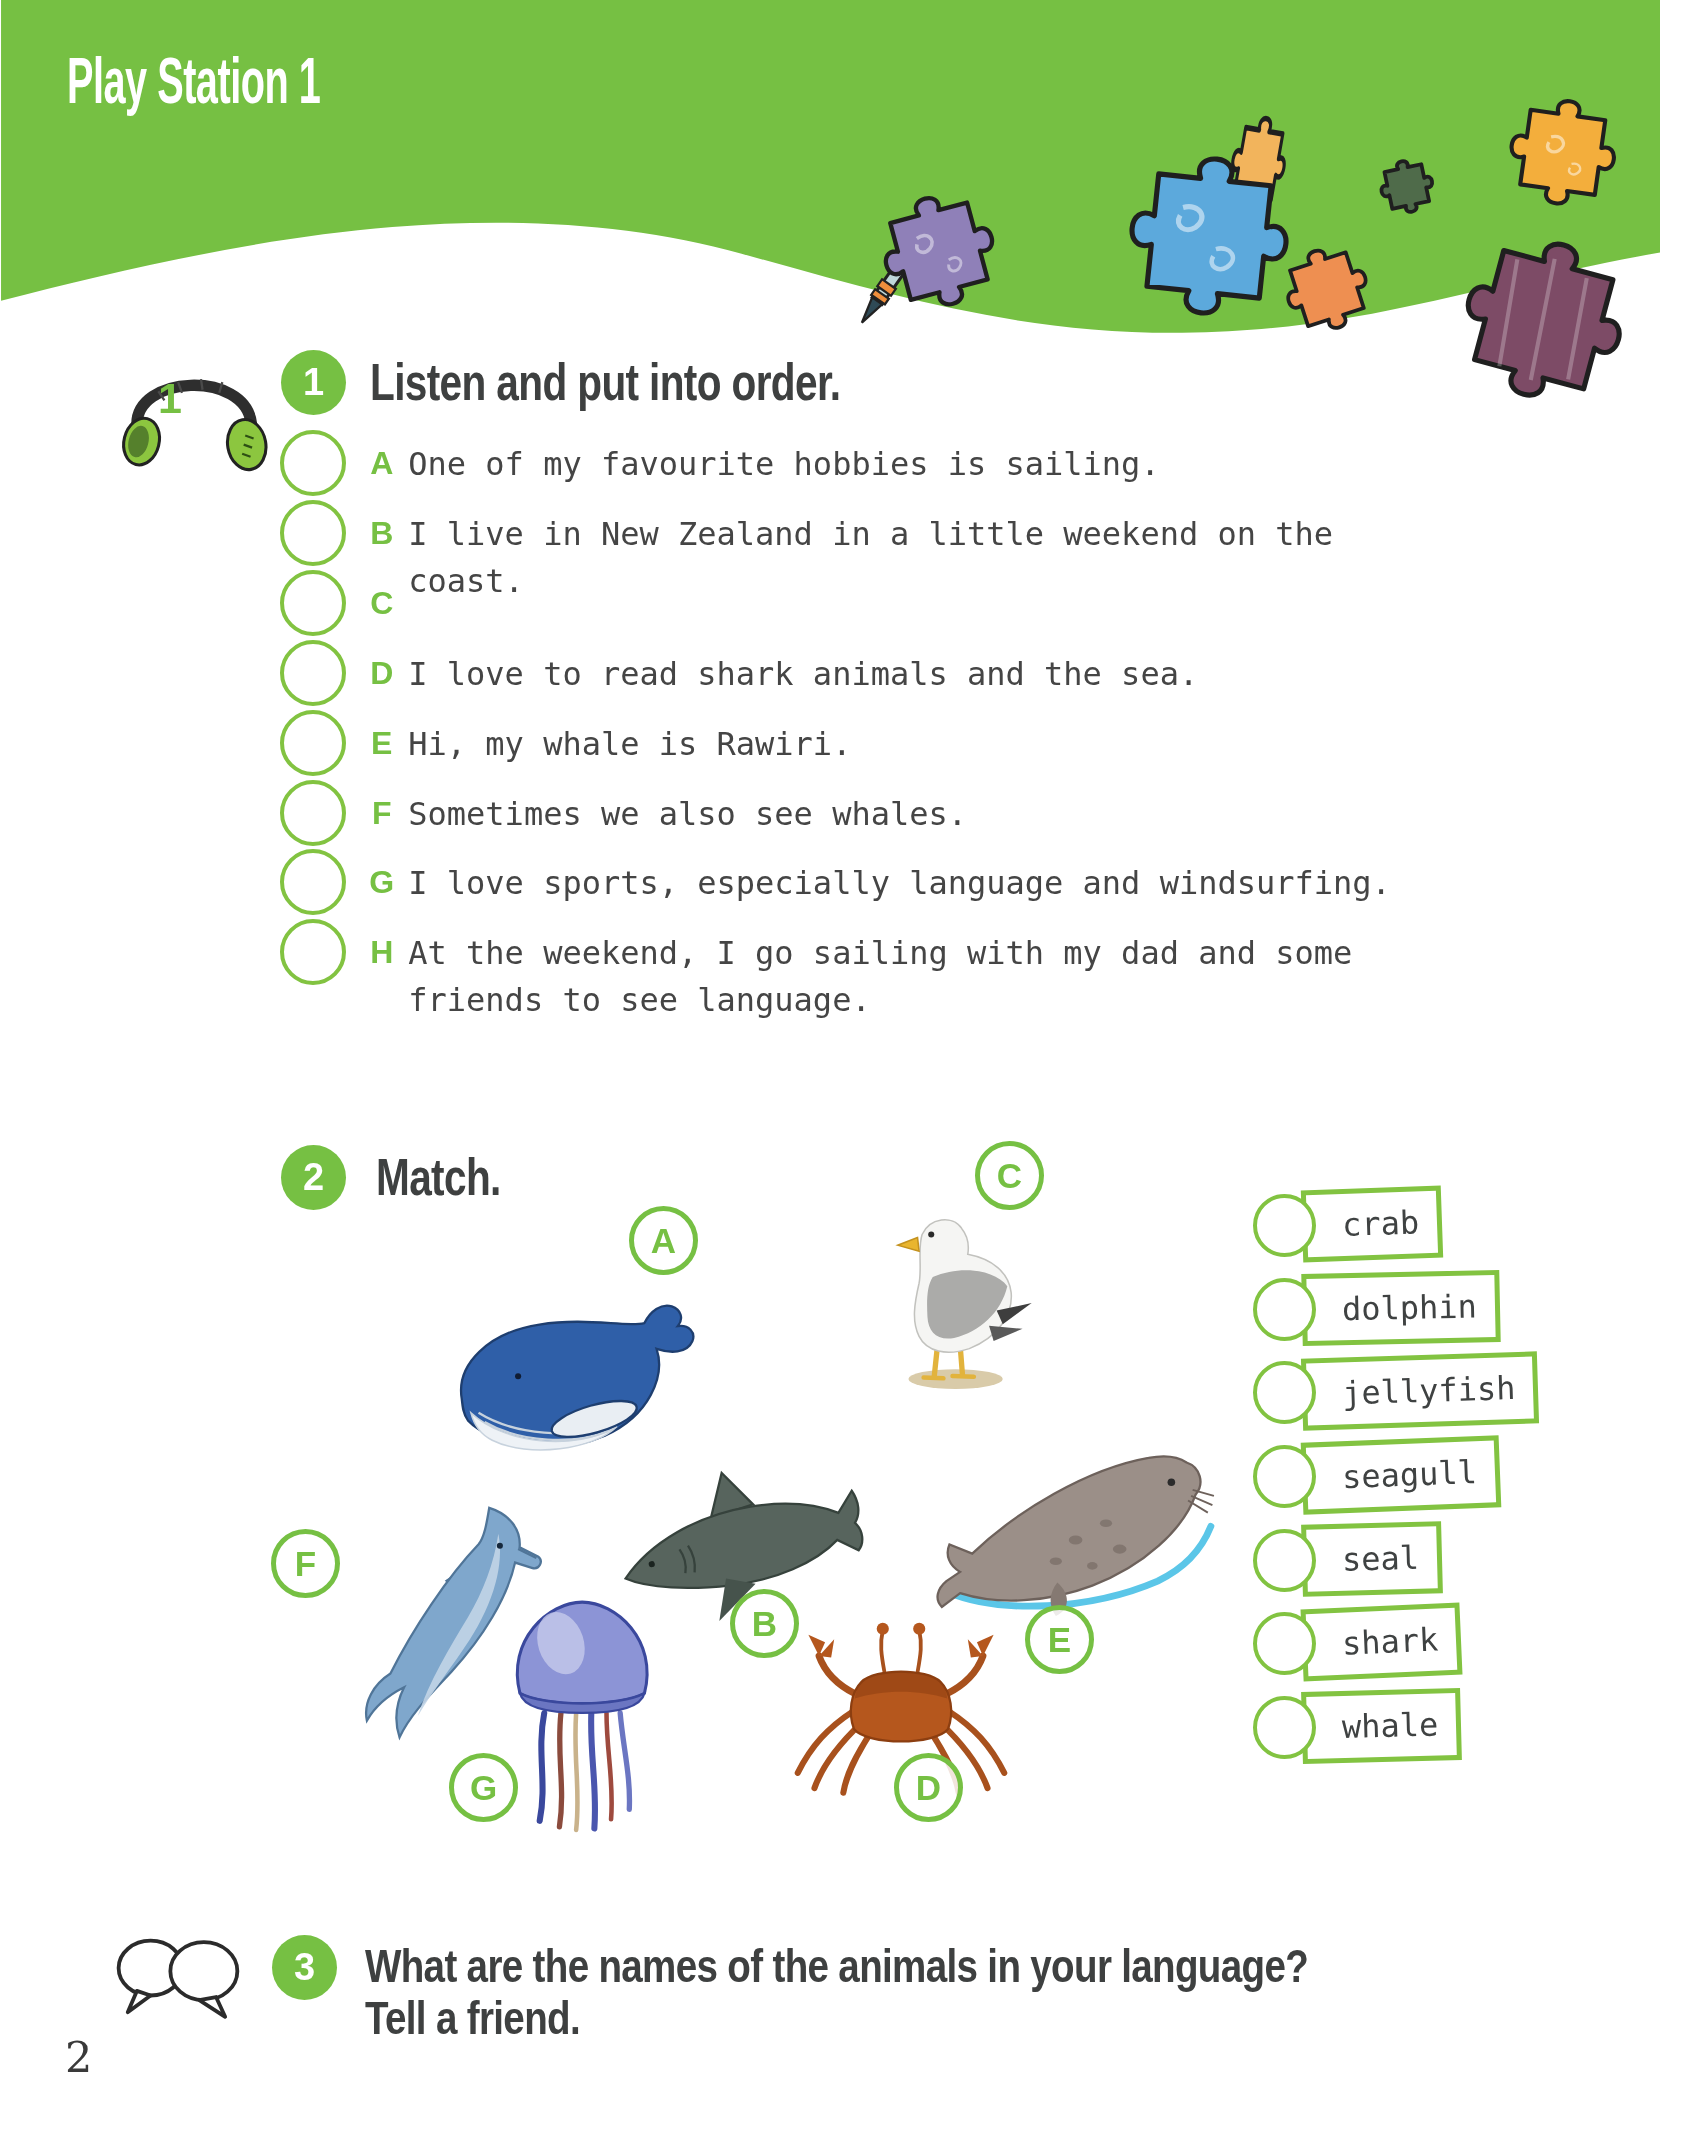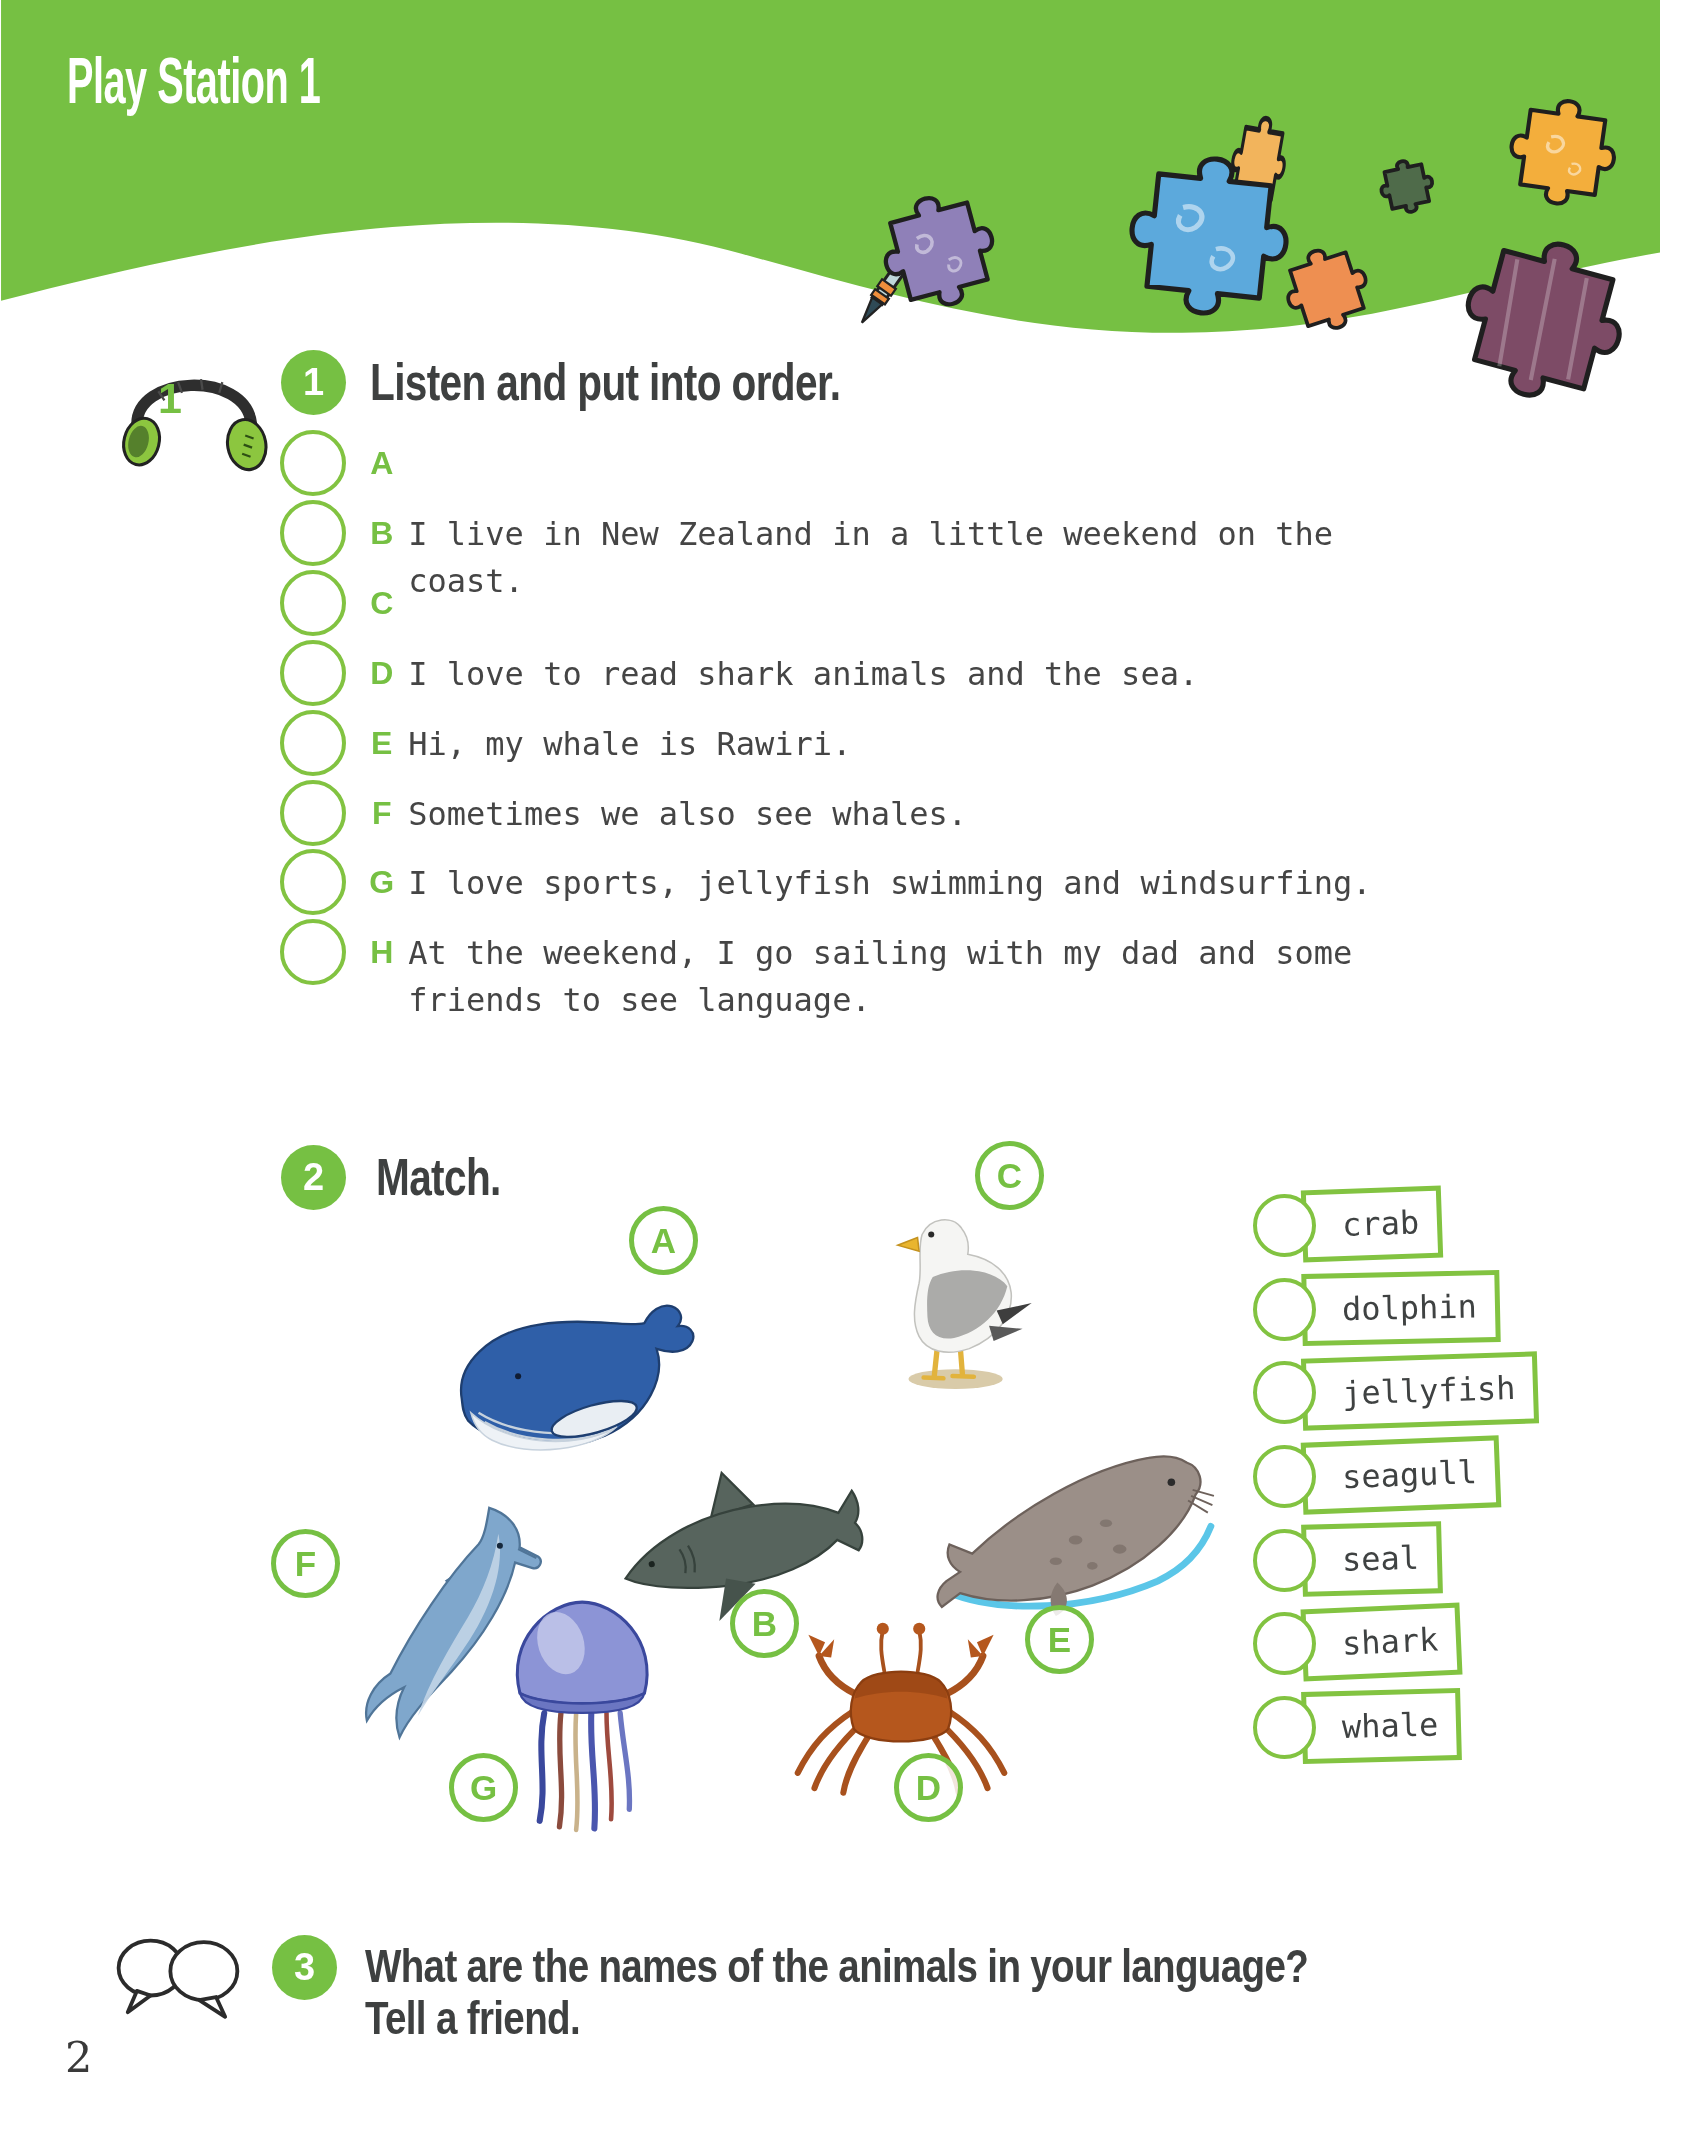--- a/index.html
+++ b/index.html
@@ -149,20 +149,21 @@
   </div>
 
   <div class="abs ex-badge" style="left:281px;top:350px;">
     <span>1</span>
   </div>
   <div class="abs headline" style="left:370px;top:350px;">Listen and put into order.</div>
 
   <div class="abs order-row" style="left:280px;top:430px;">
     <div class="order-circle"></div>
     <div class="item-letter">A</div>
+    <div class="item-text">One of my favourite hobbies is sailing.</div>
   </div>
   <div class="abs order-row" style="left:280px;top:500px;">
     <div class="order-circle"></div>
     <div class="item-letter">B</div>
     <div class="item-text">I live in New Zealand in a little weekend on the coast.</div>
   </div>
   <div class="abs order-row" style="left:280px;top:570px;">
     <div class="order-circle"></div>
     <div class="item-letter">C</div>
   </div>
@@ -177,21 +178,21 @@
     <div class="item-text">Hi, my whale is Rawiri.</div>
   </div>
   <div class="abs order-row" style="left:280px;top:780px;">
     <div class="order-circle"></div>
     <div class="item-letter">F</div>
     <div class="item-text">Sometimes we also see whales.</div>
   </div>
   <div class="abs order-row" style="left:280px;top:849px;">
     <div class="order-circle"></div>
     <div class="item-letter">G</div>
-    <div class="item-text">I love sports, jellyfish swimming and windsurfing.</div>
+    <div class="item-text">I love sports, especially language and windsurfing.</div>
   </div>
   <div class="abs order-row" style="left:280px;top:919px;">
     <div class="order-circle"></div>
     <div class="item-letter">H</div>
     <div class="item-text">At the weekend, I go sailing with my dad and some friends to see language.</div>
   </div>
 
   <div class="abs ex-badge" style="left:281px;top:1145px;">
     <span>2</span>
   </div>

